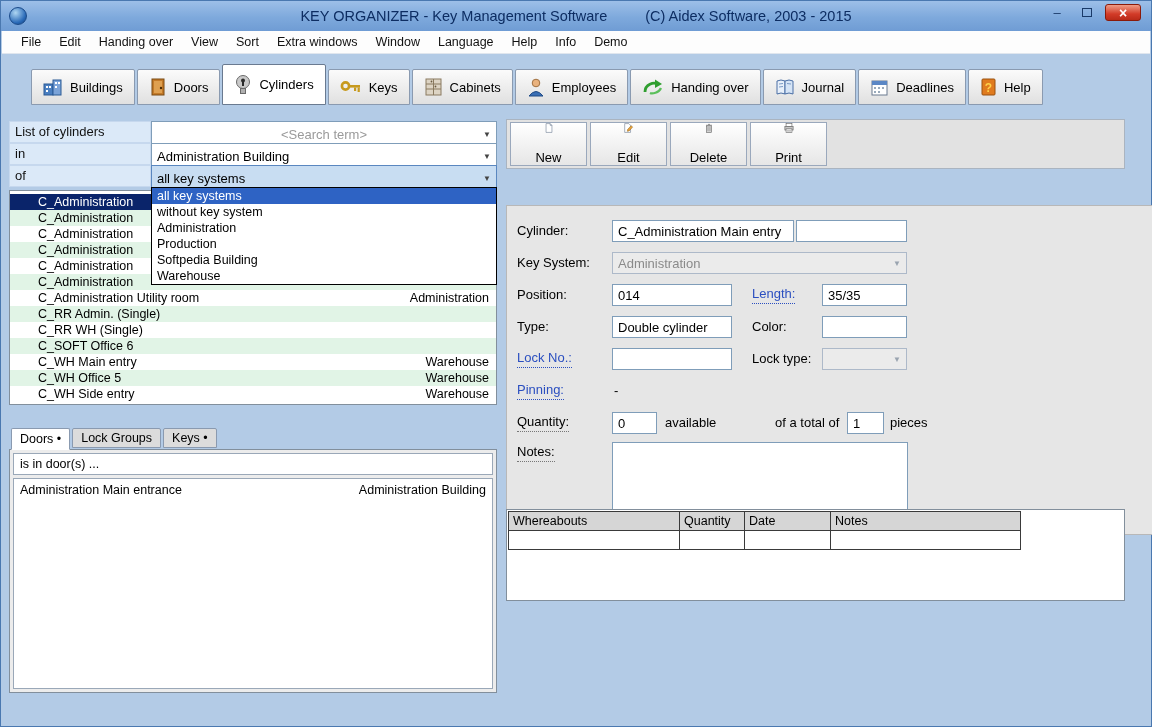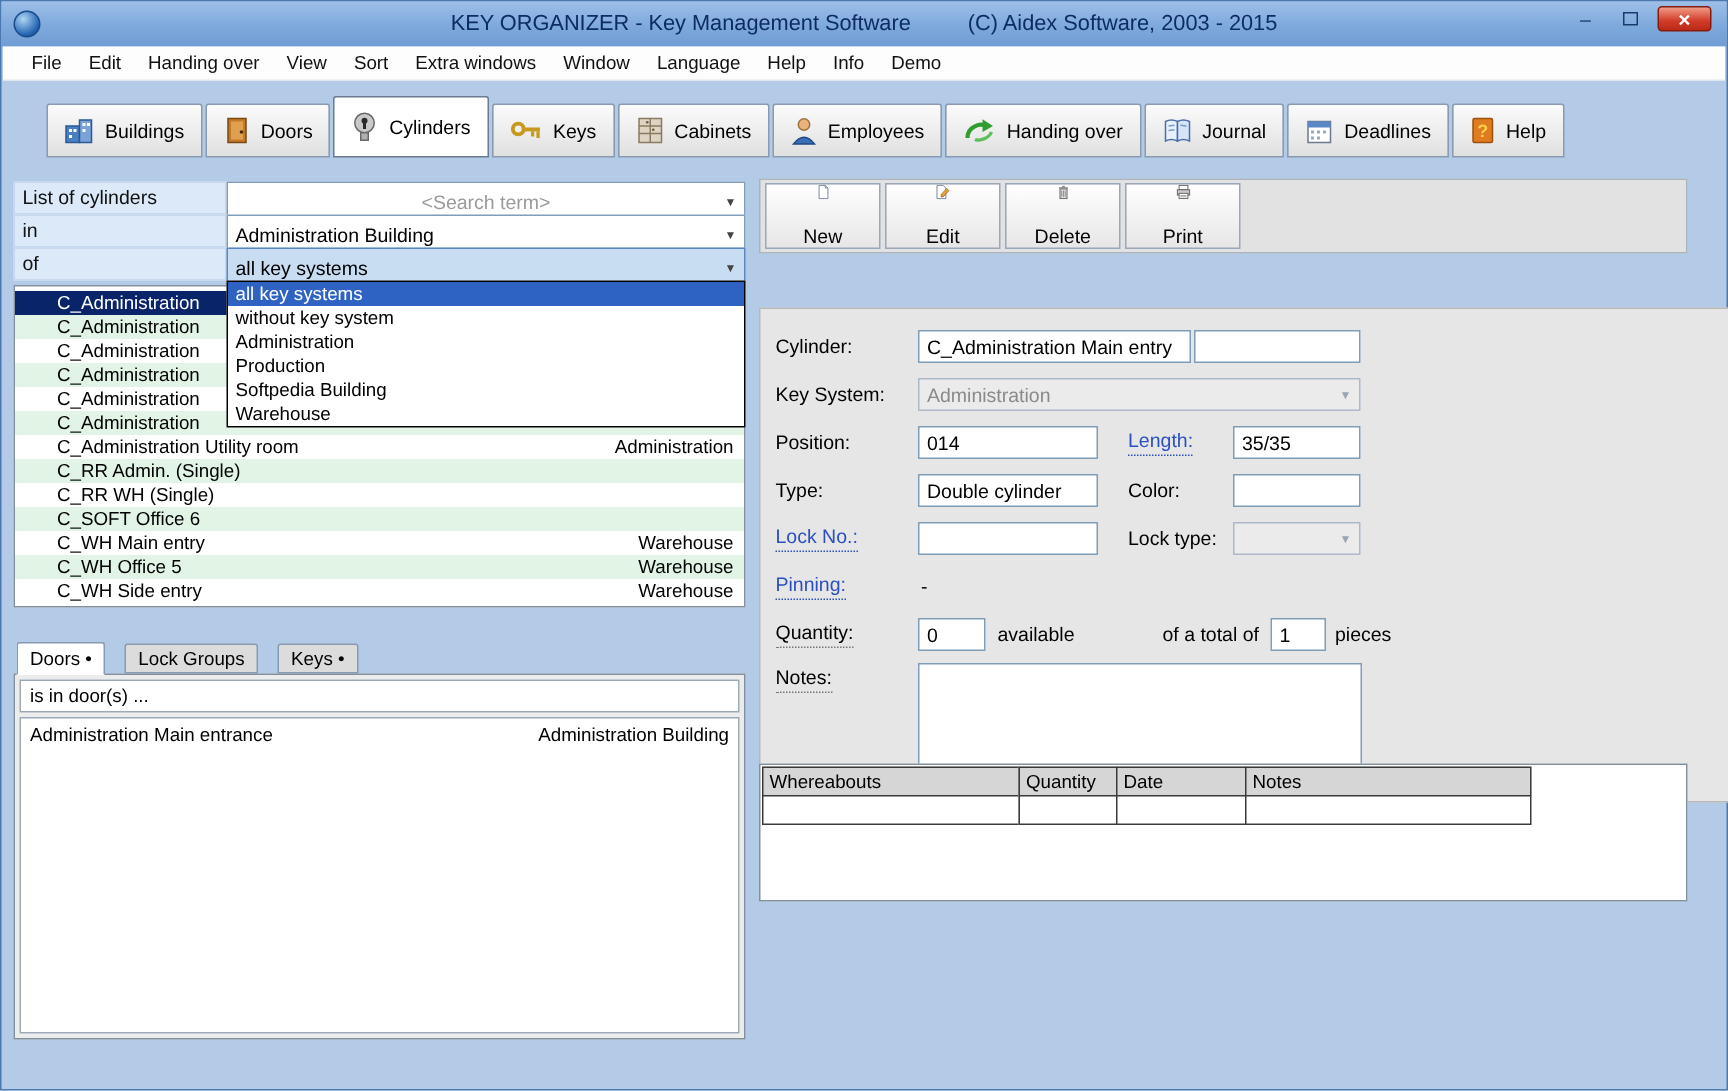--- a/index.html
+++ b/index.html
@@ -57,21 +57,21 @@
   .cyl-row.selected { background:#0a246a; color:#fff; }
 
   
   .dropdown { position:absolute; left:150px; top:186px; width:346px; background:#fff;
     border:1px solid #000; z-index:10; }
   .dd-item { height:16px; font-size:12.5px; display:flex; align-items:center; padding:0 5px; }
   .dd-item.selected { background:#2e63c4; color:#fff; }
 
   
   .sub-tabs { position:absolute; left:10px; top:427px; height:22px; display:flex;
-    align-items:center; z-index:3;gap:11px; }
+    align-items:flex-start; z-index:3; }
   .sub-tab { height:20px; padding:0 8px; font-size:12.5px; background:#dcdcdc;
     border:1px solid #8a9ab0; display:flex; align-items:center; margin-right:2px;
     border-radius:2px 2px 0 0; white-space:nowrap; }
   .sub-tab.active { height:22px; background:#fff; border-bottom-color:#fff; }
   .doors-box { position:absolute; left:8px; top:448px; width:488px; height:244px;
     border:1px solid #828f9c; background:#ececec; padding:3px; display:flex;
     flex-direction:column; gap:3px; }
   .doors-header { height:22px; background:#fff; border:1px solid #9aa8b8; font-size:12.5px;
     display:flex; align-items:center; padding:0 6px; }
   .doors-list { flex:1; background:#fff; border:1px solid #9aa8b8; font-size:12.5px; padding-top:2px;}

